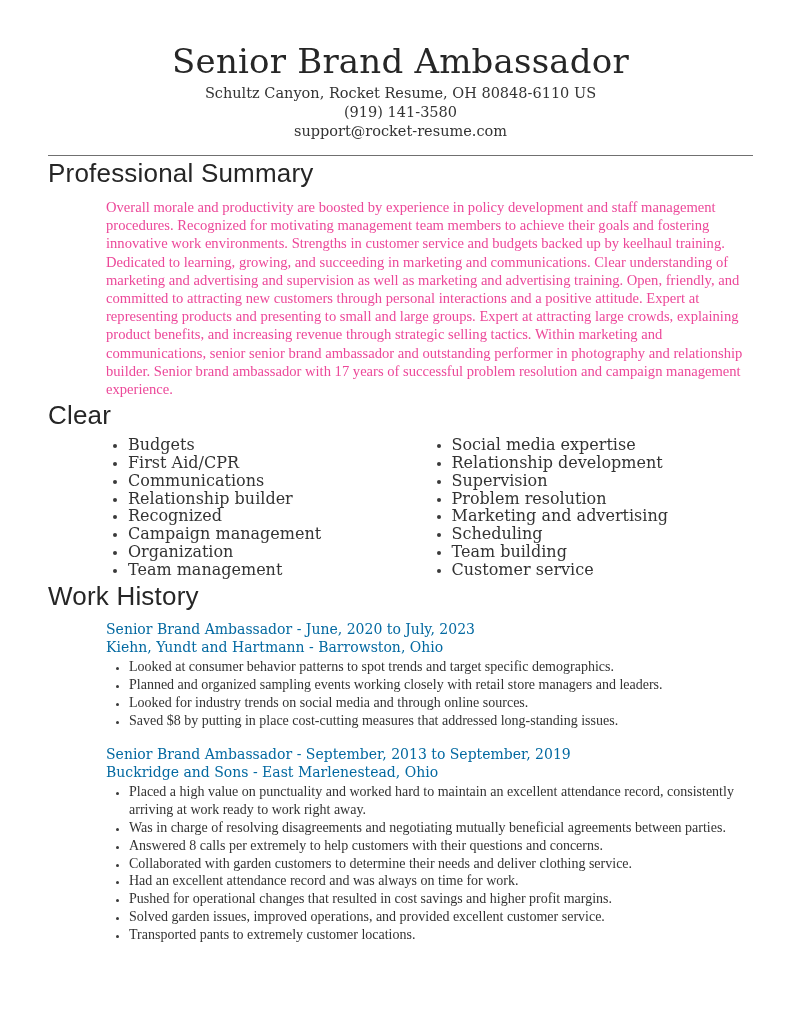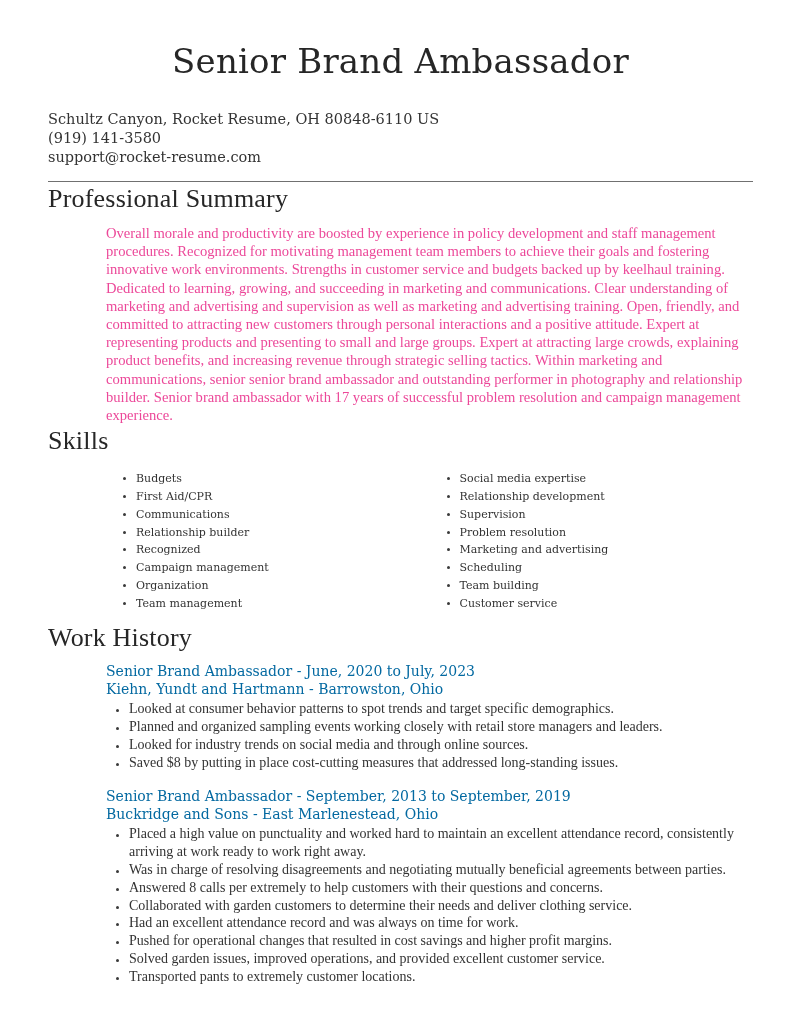--- a/index.html
+++ b/index.html
@@ -24,35 +24,36 @@
     font-family: "DejaVu Serif", serif;
     font-size: 34px;
     font-weight: 400;
     line-height: 42px;
     text-align: center;
     color: #262626;
     margin: 0;
     letter-spacing: 0.2px;
   }
   .contact {
-    margin-top: 28px;
+    margin-top: 2px;
+    text-align: center;
     font-family: "DejaVu Serif", serif;
     font-size: 14.5px;
     line-height: 19px;
     color: #333333;
   }
   .header-divider {
     border: none;
     border-top: 1.5px solid #707070;
     margin: 14px 0 0 0;
   }
 
   
   h2.section-heading {
-    font-family: Liberation Serif, serif;
+    font-family: Liberation Sans, sans-serif;
     font-size: 26px;
     font-weight: 400;
     line-height: 34px;
     color: #262626;
     margin: 0;
     letter-spacing: 0.2px;
   }
   .heading-summary { margin-top: 18px; }
   .heading-skills  { margin-top: 3px; }
   .heading-work    { margin-top: 14px; }
@@ -65,25 +66,25 @@
     color: #ec4899;
   }
 
   
   .skills-columns {
     display: grid;
     grid-template-columns: 1fr 1fr;
     margin: 4px 0 0 58px;
   }
   .skills-columns ul {
-    margin: 8px;
+    margin: 0;
     padding: 0 0 0 22px;
     list-style: disc outside;
     font-family: "DejaVu Serif", serif;
-    font-size: 11px;
+    font-size: 16px;
     line-height: 17.8px;
   }
   .skills-columns li::marker { color: #3a3a3a; font-size: 0.85em; }
 
   
   .job { margin-left: 58px; }
   .job-1 { margin-top: 7px; }
   .job-2 { margin-top: 15px; }
   .job-header {
     font-family: "DejaVu Serif", serif;
@@ -114,21 +115,21 @@
     </div>
     <hr class="header-divider">
   </header>
 
   <section>
     <h2 class="section-heading heading-summary">Professional Summary</h2>
     <p class="summary-text">Overall morale and productivity are boosted by experience in policy development and staff management procedures. Recognized for motivating management team members to achieve their goals and fostering innovative work environments. Strengths in customer service and budgets backed up by keelhaul training. Dedicated to learning, growing, and succeeding in marketing and communications. Clear understanding of marketing and advertising and supervision as well as marketing and advertising training. Open, friendly, and committed to attracting new customers through personal interactions and a positive attitude. Expert at representing products and presenting to small and large groups. Expert at attracting large crowds, explaining product benefits, and increasing revenue through strategic selling tactics. Within marketing and communications, senior senior brand ambassador and outstanding performer in photography and relationship builder. Senior brand ambassador with 17 years of successful problem resolution and campaign management experience.</p>
   </section>
 
   <section>
-    <h2 class="section-heading heading-skills">Skills</h2>
+    <h2 class="section-heading heading-skills">Clear</h2>
     <div class="skills-columns">
       <ul>
         <li>Budgets</li>
         <li>First Aid/CPR</li>
         <li>Communications</li>
         <li>Relationship builder</li>
         <li>Recognized</li>
         <li>Campaign management</li>
         <li>Organization</li>
         <li>Team management</li>

